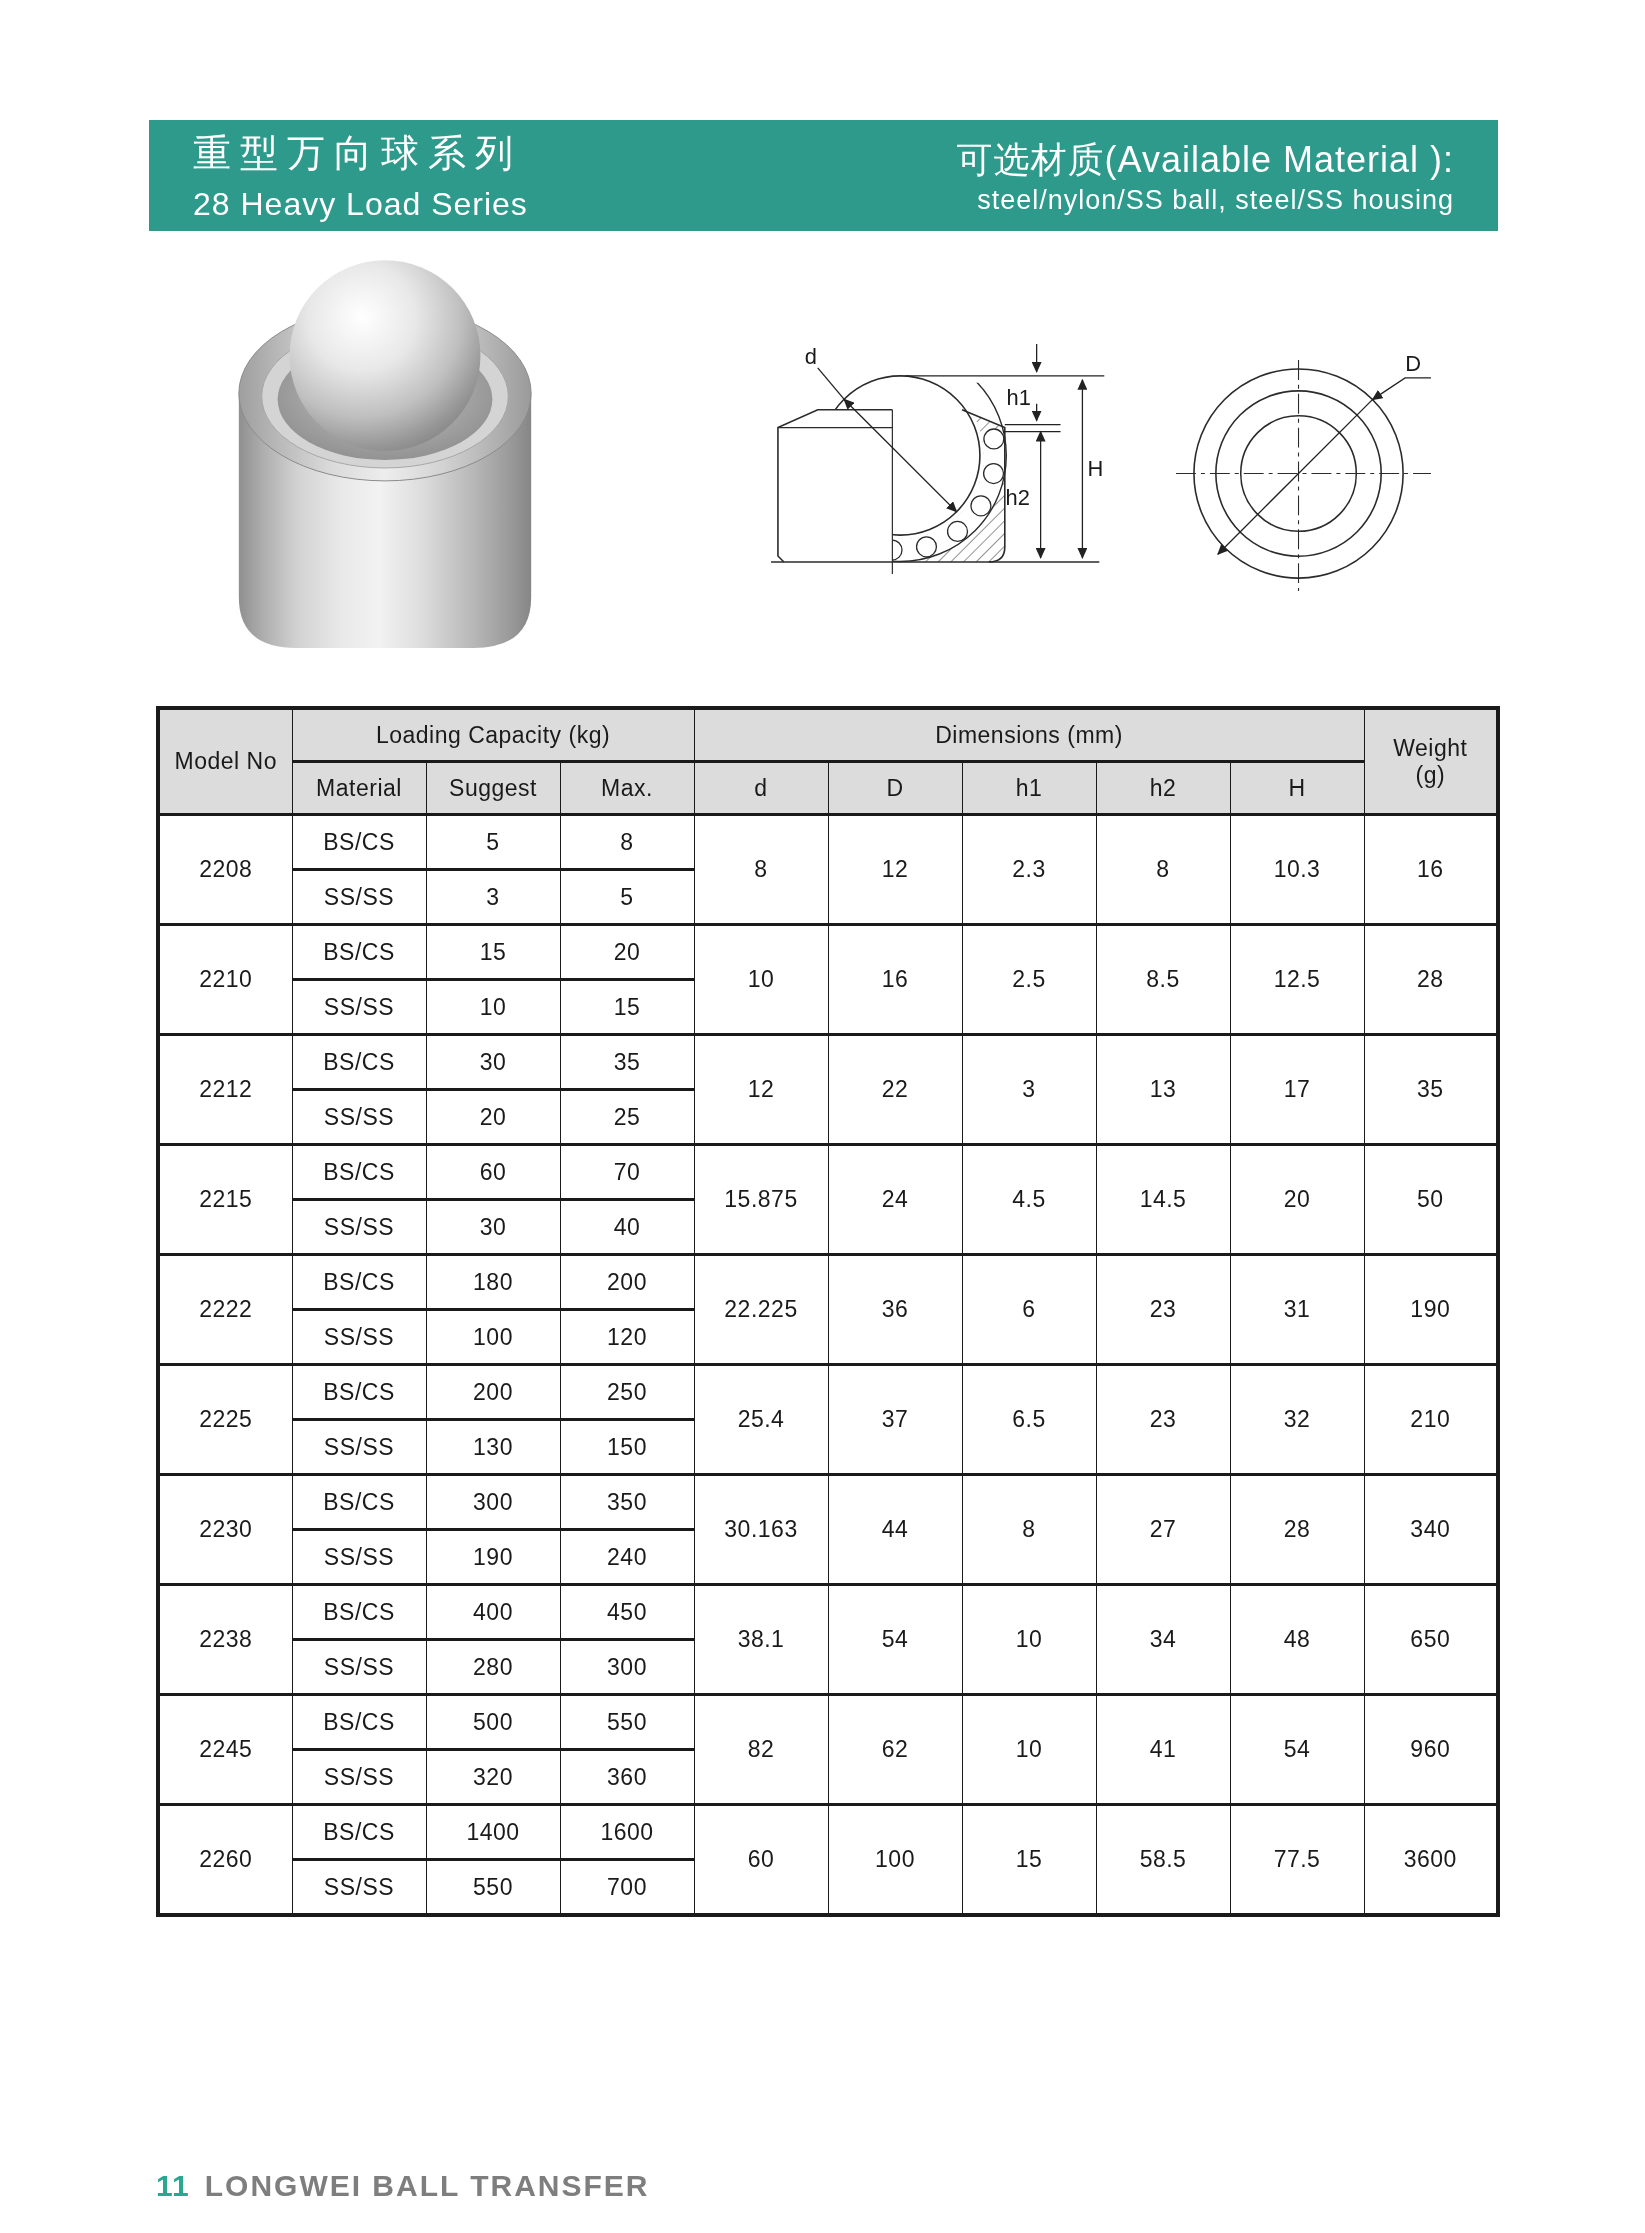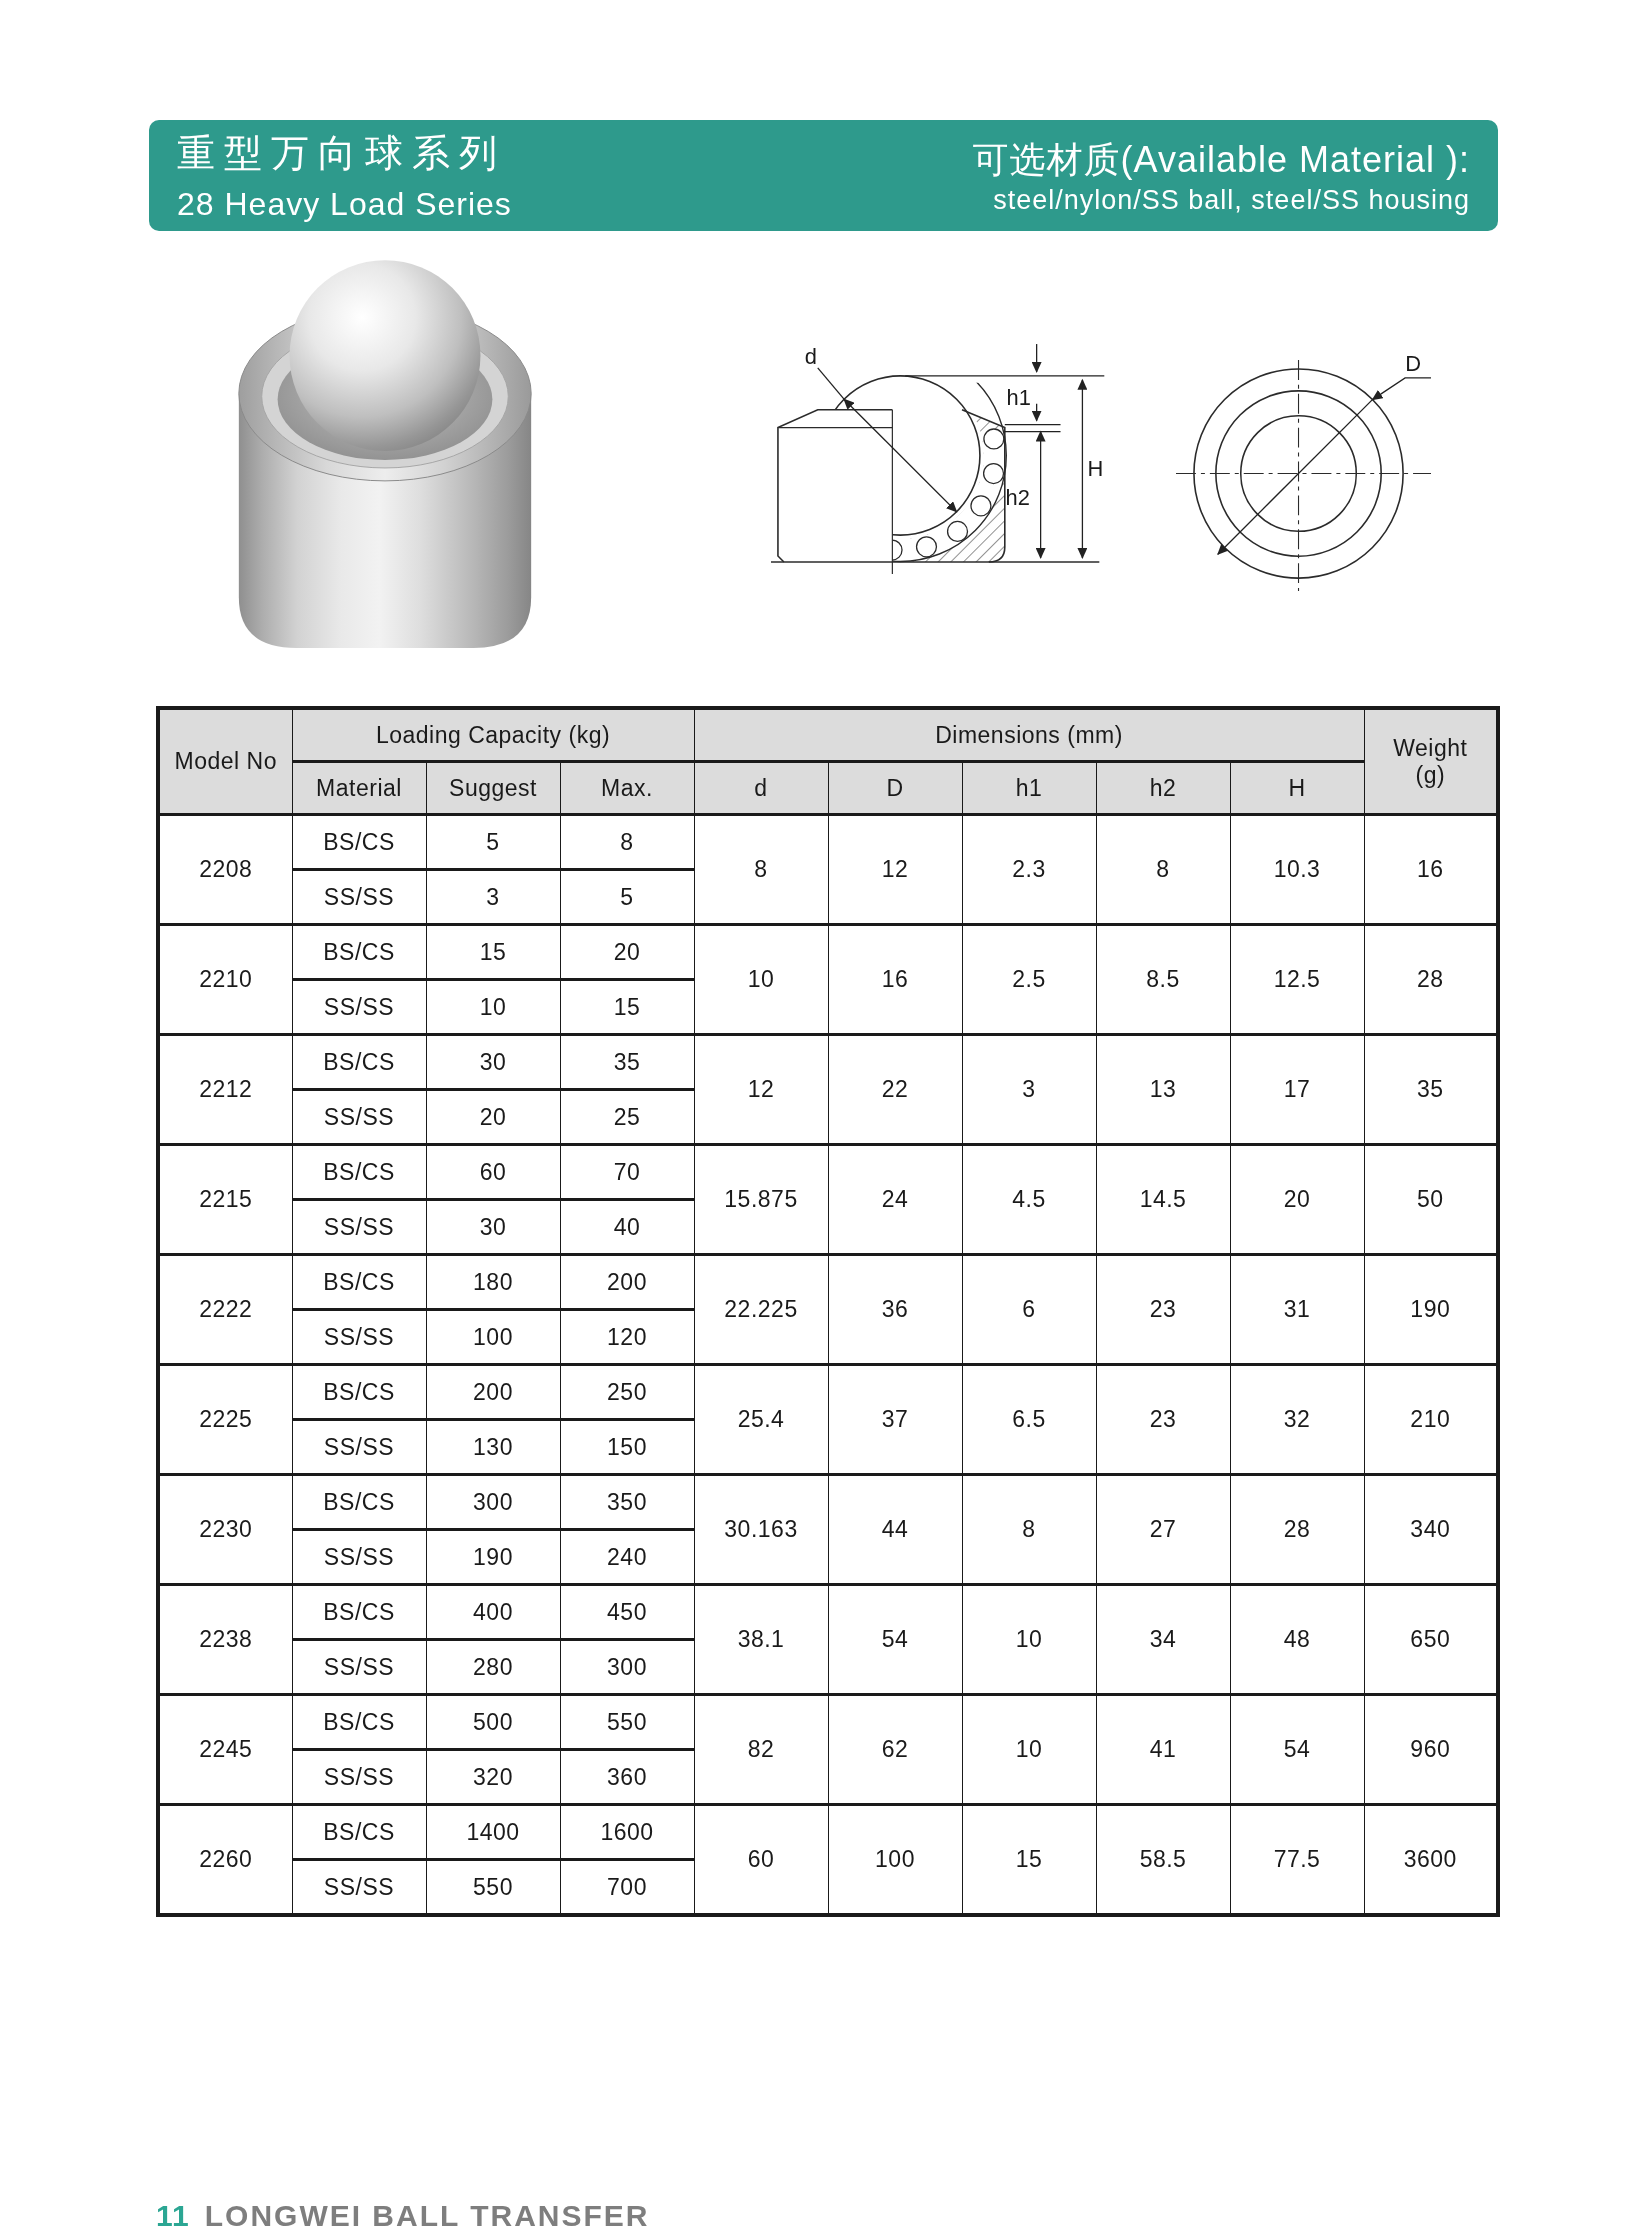--- a/index.html
+++ b/index.html
@@ -5,22 +5,21 @@
   html,body { margin:0; padding:0; background:#ffffff; }
   .page {
     position:relative; width:1646px; height:2234px; background:#ffffff;
     font-family:"Liberation Sans", sans-serif; overflow:hidden;
   }
   
   .banner {
     position:absolute; left:149px; top:120px; width:1349px; height:111px;
     background:#2E9A8C; color:#ffffff; box-sizing:border-box;
     display:flex; justify-content:space-between; align-items:center;
-    padding:0 28px;
-    border-radius:10px;
+    padding:0 44px;
   }
   .banner-left .zh { font-size:38px; letter-spacing:9px; }
   .banner-left .en { font-size:32px; letter-spacing:1px; margin-top:7px; }
   .banner-right { text-align:right; }
   .banner-right .line1 { font-size:36px; letter-spacing:1px; }
   .banner-right .line2 { font-size:27px; letter-spacing:1px; }
   
   .photo   { position:absolute; left:211px;  top:244px; }
   .xsec    { position:absolute; left:766px;  top:328px; }
   .topview { position:absolute; left:1174px; top:350px; }
@@ -36,21 +35,21 @@
   }
   .spec-table thead th { background:#dcdcdc; height:50px; }
   .spec-table thead th.group-h { border-bottom:3.5px solid #1a1a1a; }
   .spec-table tbody { border-top:3.5px solid #1a1a1a; }
   .spec-table tbody td { height:52px; background:#ffffff; }
   .spec-table td.thick-top { border-top:3.5px solid #1a1a1a; }
   
   .footer {
     position:absolute; left:156px; top:2169px;
     display:flex; align-items:baseline; gap:15px;
-    font-size:30px; font-weight:bold; letter-spacing:1px;margin-top:30px;
+    font-size:30px; font-weight:bold; letter-spacing:1px;
   }
   .footer .pagenum { color:#2BA693; }
   .footer .brand   { color:#7E7E7E; letter-spacing:2px; }
   svg text { font-family:"Liberation Sans", sans-serif; }
 </style>
 </head>
 <body>
 
 <div class="page">
 

